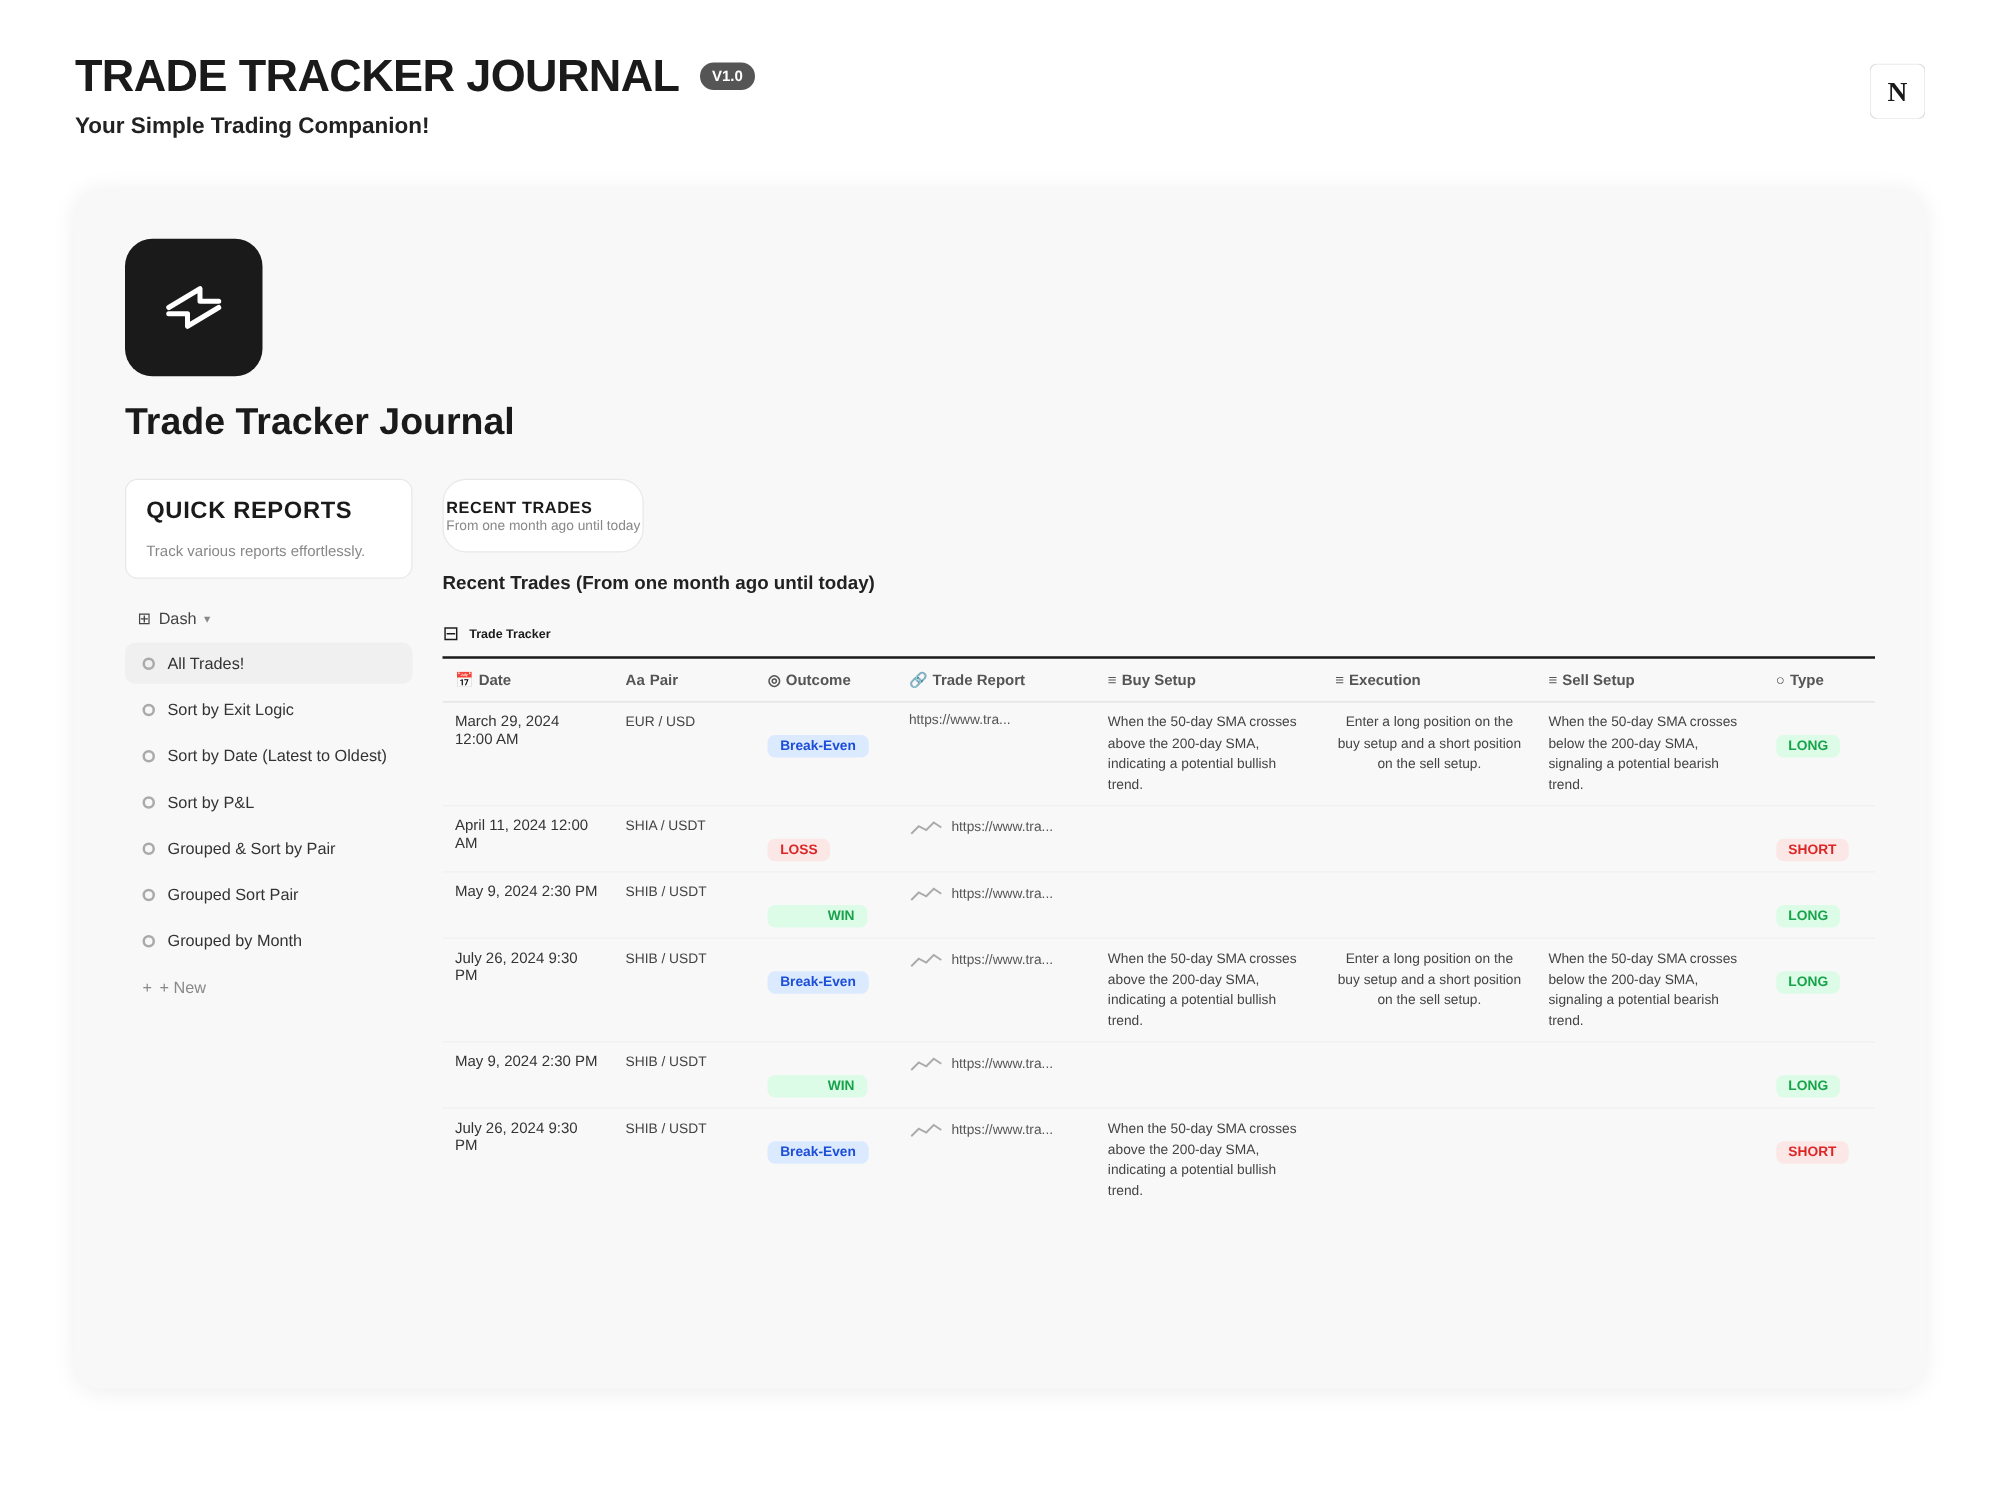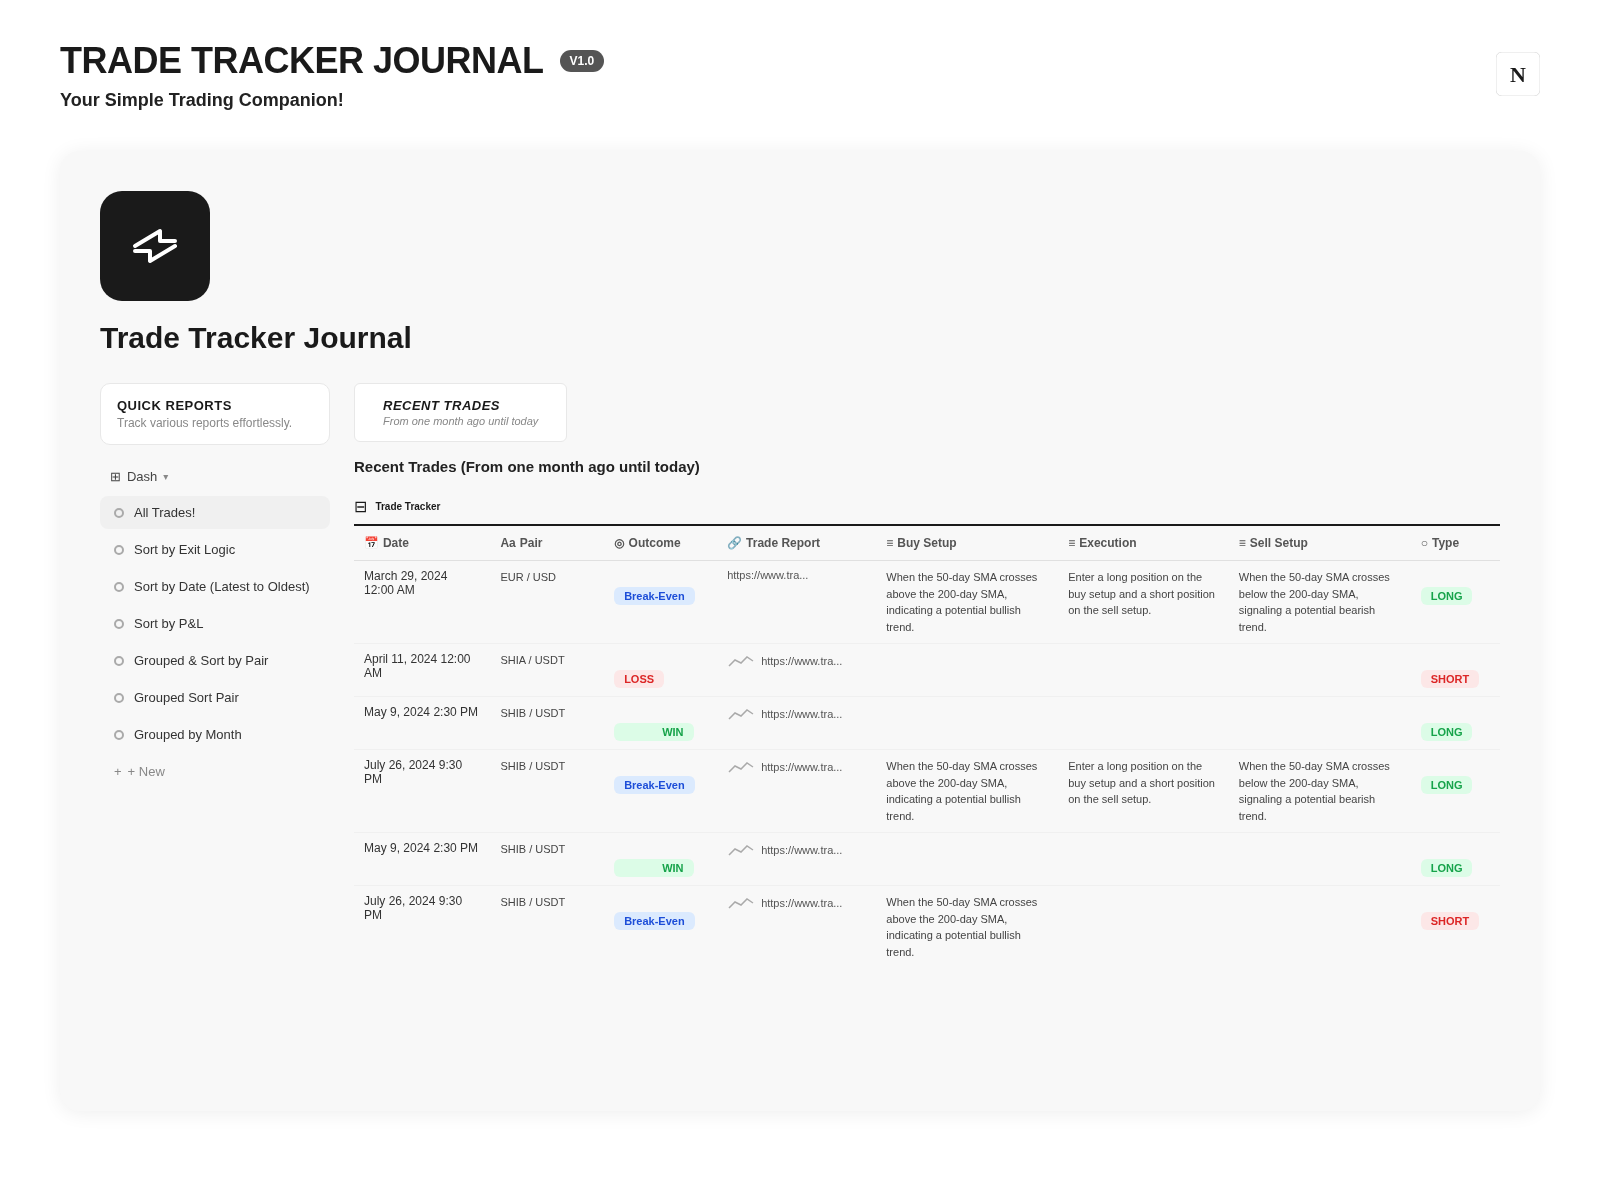--- a/index.html
+++ b/index.html
@@ -100,24 +100,24 @@
 
     .quick-reports-card {
       background: #fff;
       border-radius: 10px;
       padding: 14px 16px;
       margin-bottom: 16px;
       border: 1px solid #e8e8e8;
     }
 
     .quick-reports-title {
-      font-size: 13px;
+      font-size: 19px;
       font-weight: 800;
       letter-spacing: 0.5px;
-      margin-bottom: 3px;
+      margin-bottom: 14px;
     }
 
     .quick-reports-subtitle {
       font-size: 12px;
       color: #888;
     }
 
     .sidebar-nav {
       display: flex;
       flex-direction: column;
@@ -153,26 +153,25 @@
       cursor: pointer;
     }
 
     
     .main-content {
       flex: 1;
     }
 
     .recent-trades-card {
       background: #fff;
-      border-radius: 6px;
-      padding: 14px 28px;
+      border-radius: 19px;
+      padding: 14px 2px;
       margin-bottom: 16px;
       border: 1px solid #e8e8e8;
       display: inline-block;
-      font-style: italic;
     }
 
     .recent-trades-title {
       font-size: 13px;
       font-weight: 800;
       letter-spacing: 0.5px;
       margin-bottom: 2px;
     }
 
     .recent-trades-subtitle {
@@ -236,21 +235,21 @@
 
     .trades-table tr:last-child td {
       border-bottom: none;
     }
 
     .col-date { width: 120px; }
     .col-pair { width: 100px; }
     .col-outcome { width: 90px; }
     .col-report { width: 140px; }
     .col-buy-setup { width: 160px; }
-    .col-execution { width: 150px; }
+    .col-execution { width: 150px; text-align: center; }
     .col-sell-setup { width: 160px; }
     .col-type { width: 70px; }
 
     .badge {
       display: inline-block;
       padding: 3px 10px;
       border-radius: 6px;
       font-size: 11px;
       font-weight: 700;
       margin-top: 18px;

